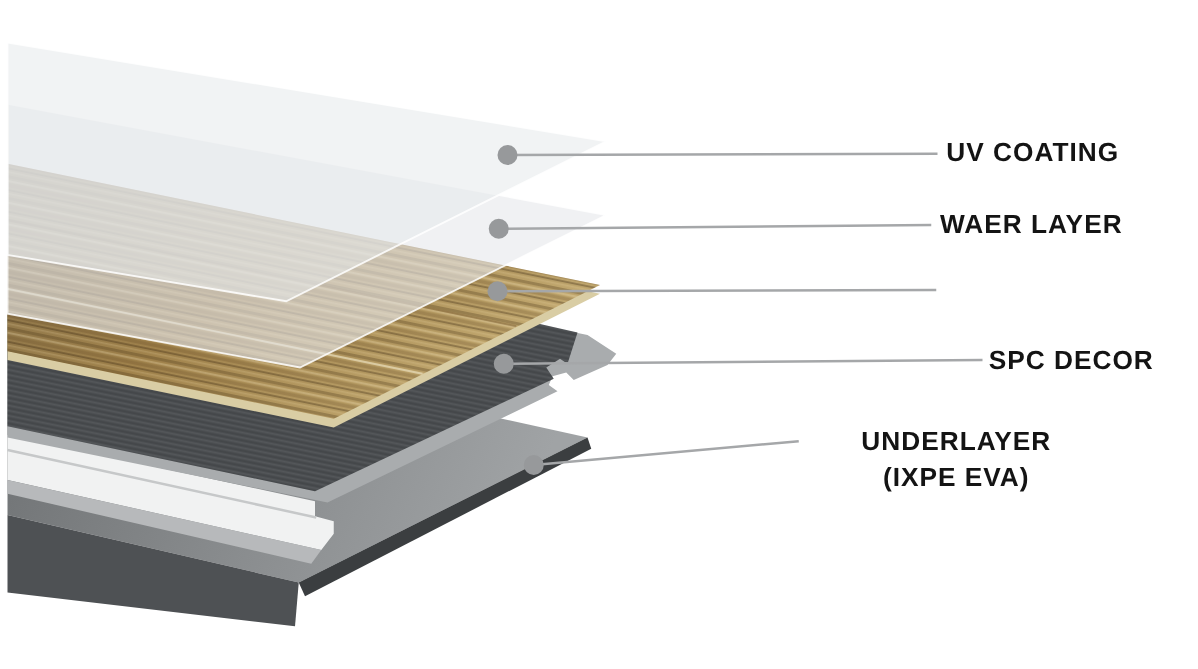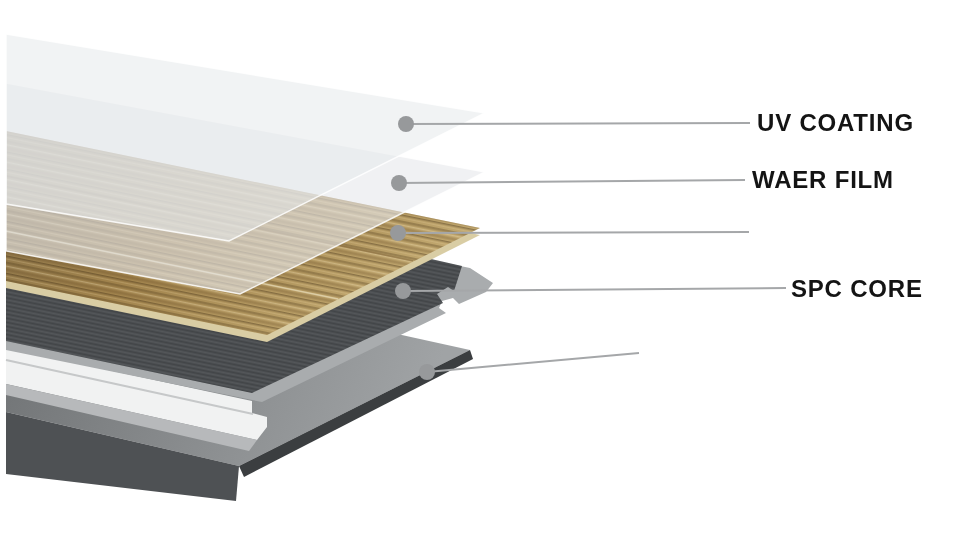--- a/index.html
+++ b/index.html
@@ -2,21 +2,21 @@
 <html><head>
 <meta charset="utf-8">
 <style>
   html,body{margin:0;padding:0;background:#ffffff;}
   .stage{
     position:relative;width:958px;height:535px;background:#ffffff;
     overflow:hidden;font-family:"Liberation Sans",sans-serif;
   }
   .stage svg{position:absolute;left:0;top:0;}
   .label{
-    position:absolute;font-weight:700;font-size:24px;letter-spacing:.8px;
+    position:absolute;font-weight:700;font-size:21px;letter-spacing:.8px;
     color:#141414;white-space:nowrap;line-height:28px;
   }
   #lbl-uv    {left:757px;top:109px;}
   #lbl-wear  {left:752px;top:166px;}
   #lbl-decor {left:756px;top:219px;}
   #lbl-spc   {left:791px;top:275px;}
   #lbl-under {left:640px;top:339px;width:250px;text-align:center;line-height:29px;white-space:normal;}
 </style>
 </head>
 <body>
@@ -77,19 +77,23 @@
 
     <circle cx="406" cy="124" r="8" fill="#97999b"></circle>
     <circle cx="399" cy="183" r="8" fill="#97999b"></circle>
     <circle cx="398" cy="233" r="8" fill="#97999b"></circle>
     <circle cx="403" cy="291" r="8" fill="#97999b"></circle>
     <circle cx="427" cy="372" r="8" fill="#97999b"></circle>
   </svg>
 
   <div class="label" id="lbl-uv">UV COATING</div>
 
-  <div class="label" id="lbl-wear">WAER FILM</div>
+  <div class="label" id="lbl-wear">WAER LAYER</div>
 
 
-  <div class="label" id="lbl-spc">SPC CORE</div>
+  <div class="label" id="lbl-spc">SPC DECOR</div>
 
+  <div class="label" id="lbl-under">
+    <div>UNDERLAYER</div>
+    <div>(IXPE EVA)</div>
+  </div>
 
 </div>
 
 </body></html>

